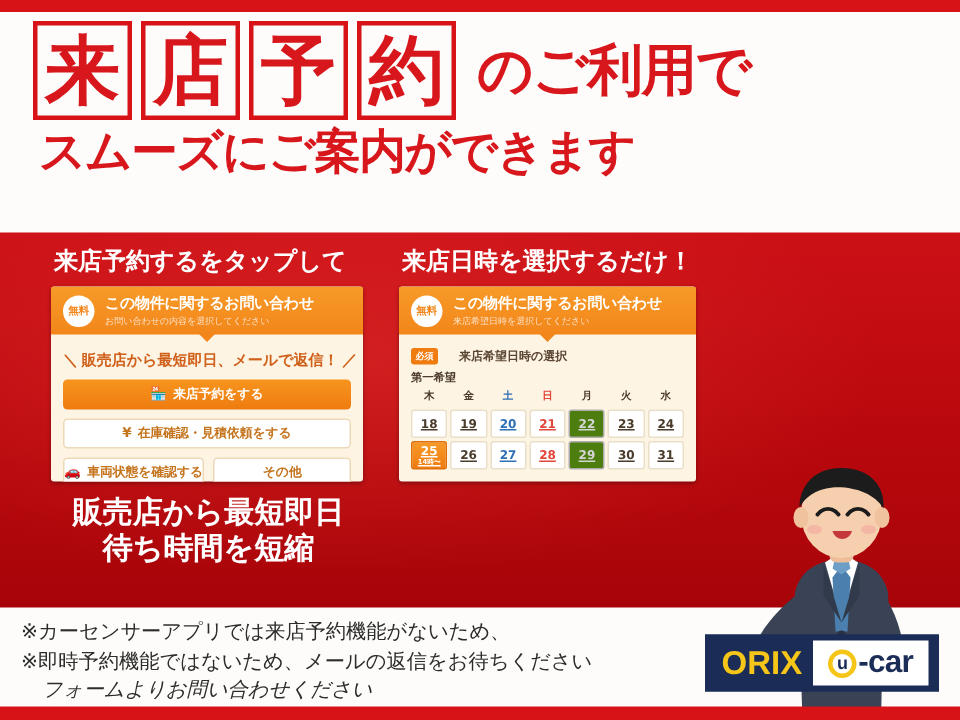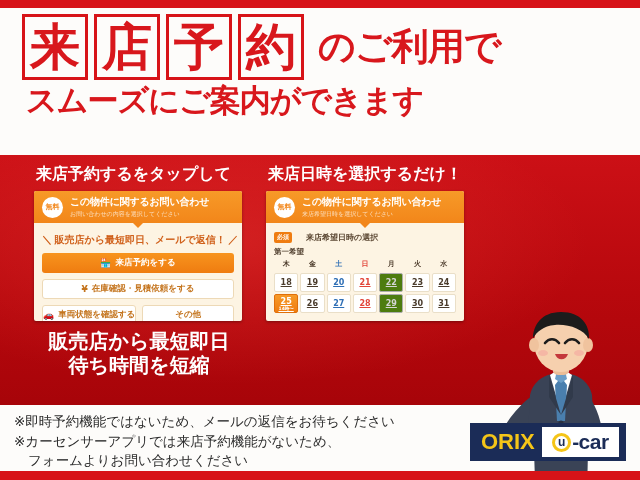--- a/index.html
+++ b/index.html
@@ -224,21 +224,21 @@
   
   .person { position: absolute; left: 487px; top: 156px; width: 148px; height: 249px; }
 
   
   .footer-note {
     position: absolute; left: 14px; top: 412px;
     color: #2c2c2c; font-size: 13.5px; line-height: 1.45;
     white-space: nowrap;
     font-family: "DejaVu Sans", sans-serif;
   }
-  .footer-note .indent { padding-left: 14px; }
+  .footer-note .indent { padding-left: 14px; font-style: italic; }
 
   .logo {
     position: absolute; left: 470px; top: 423px;
     width: 156px; height: 38px;
     background: #1b2c57;
     border: 1px solid #1b2c57;
     display: flex; align-items: center;
     padding: 3px 6px;
   }
   .logo-orix {
@@ -444,22 +444,22 @@
       <path d="M78 32 C82 27 88 27 92 32" stroke="#1c1c1c" stroke-width="2.6" fill="none" stroke-linecap="round"></path>
 
       <ellipse cx="56" cy="42" rx="5" ry="3" fill="#f4a9a0" opacity=".65"></ellipse>
       <ellipse cx="92" cy="42" rx="5" ry="3" fill="#f4a9a0" opacity=".65"></ellipse>
 
       <path d="M68 43 C70 50 79 50 81 43 Z" fill="#c4383c"></path>
     </svg>
   </div>
 
   <div class="footer-note">
+    <div>※カーセンサーアプリでは来店予約機能がないため、</div>
     <div>※即時予約機能ではないため、メールの返信をお待ちください</div>
-    <div>※カーセンサーアプリでは来店予約機能がないため、</div>
     <div class="indent">フォームよりお問い合わせください</div>
   </div>
 
   <div class="logo">
     <div class="logo-orix">ORIX</div>
     <div class="logo-ucar">
       <div class="logo-u">u</div>
       <div class="logo-car">-car</div>
     </div>
   </div>

